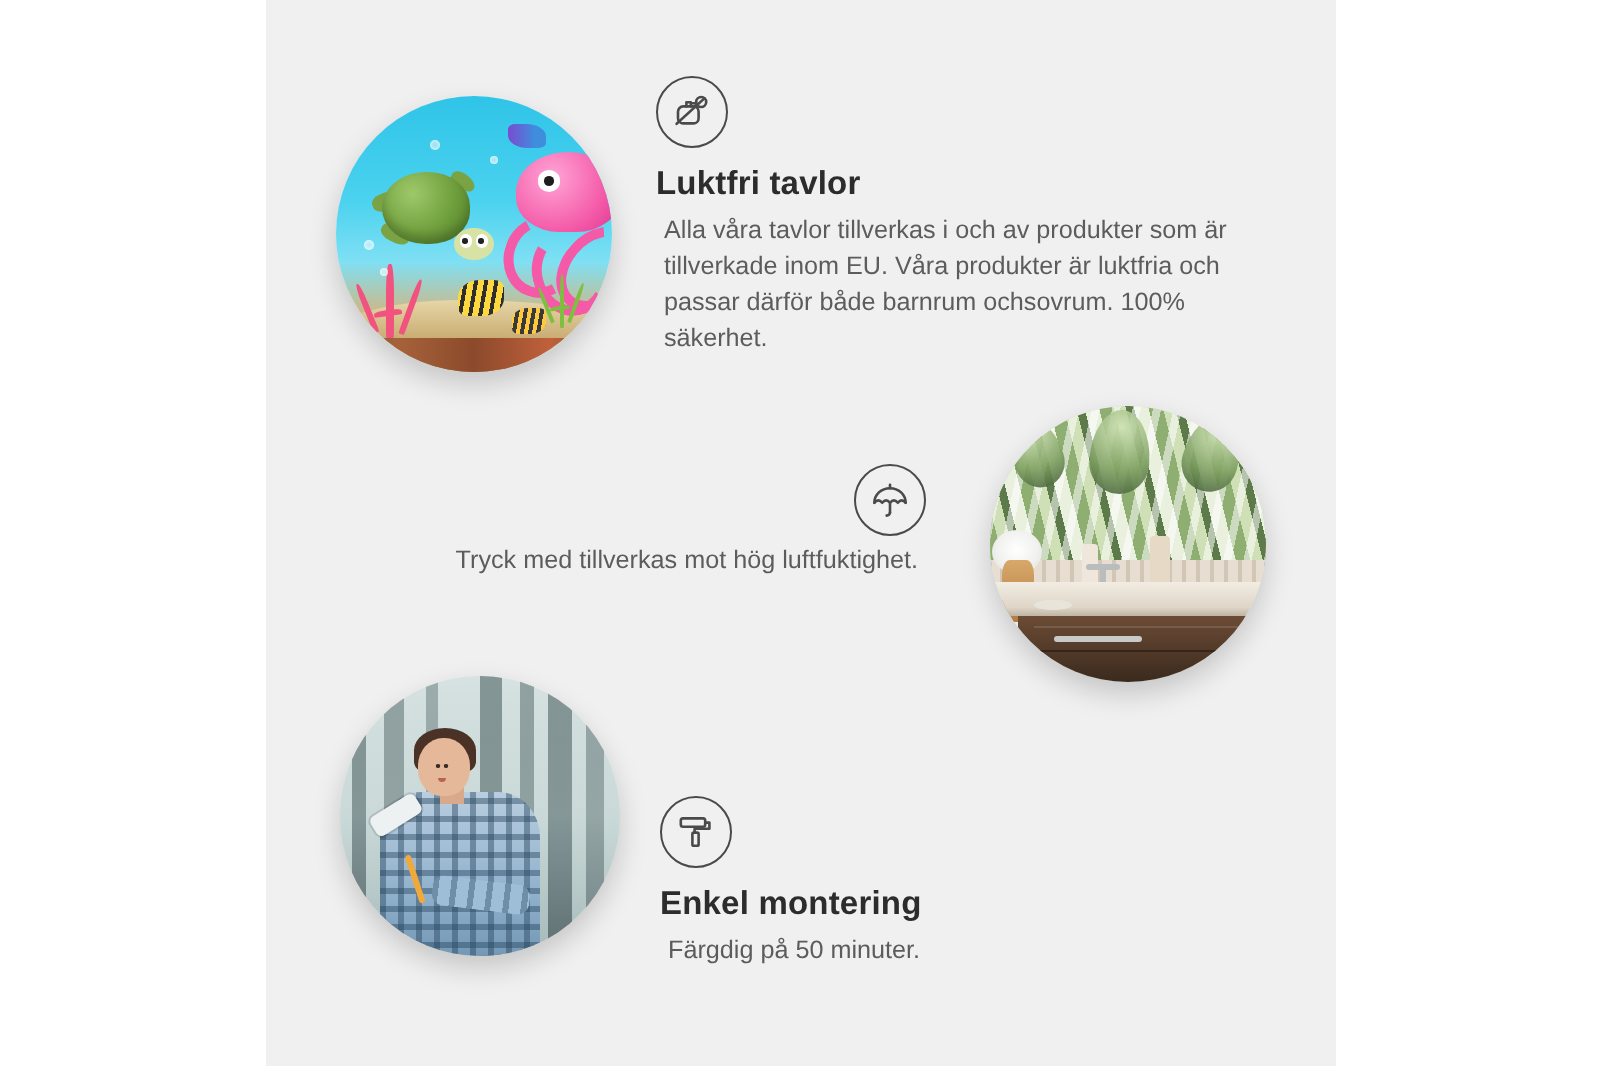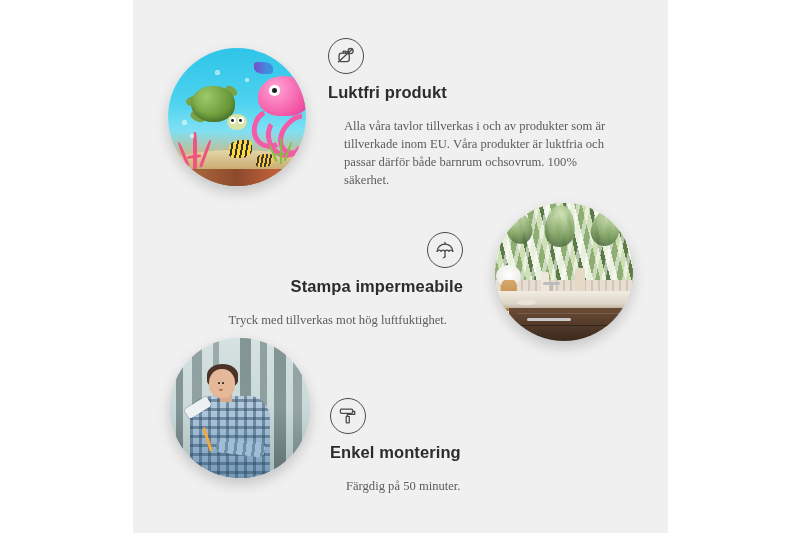--- a/index.html
+++ b/index.html
@@ -315,22 +315,21 @@
     font-weight: 700;
     color: #2c2c2c;
     letter-spacing: .1px;
     margin: 9px 0 5px 0;
     line-height: 1.15;
   }
   .feat-desc {
     font-size: 12.6px;
     color: #5c5c5c;
     line-height: 1.42;
-    margin: 16px;
-    font-family: Liberation Serif, serif;
+    margin: 4px;
   }
 
   #feature-odor { left: 195px; top: 38px; width: 300px; }
   #feature-water { left: 55px; top: 232px; width: 275px; text-align: right; }
   #feature-water .icon-circle { margin-left: auto; }
   #feature-mount { left: 197px; top: 398px; width: 260px; }
 </style>
 </head>
 <body>
 
@@ -431,35 +430,34 @@
       <div class="icon-circle">
         <svg width="24" height="24" viewBox="0 0 24 24" fill="none" stroke="#4a4a4a" stroke-width="1.3" stroke-linecap="round" stroke-linejoin="round">
           <path d="M7.6 9.2h5.1c1.5 0 2.6 1.2 2.6 2.7v3.2c0 1.4-1.1 2.6-2.6 2.6H7.6c-1.4 0-2.6-1.2-2.6-2.6v-3.2c0-1.5 1.2-2.7 2.6-2.7z"></path>
           <path d="M9.2 9.2V7.1h2.2v2.1"></path>
           <path d="M11.8 7.6h2.3"></path>
           <circle cx="16.6" cy="7" r="2.5"></circle>
           <path d="M14.4 8.3l-1.4 1.1"></path>
           <line x1="4.3" y1="17.9" x2="18.2" y2="5.2"></line>
         </svg>
       </div>
-      <div class="feat-title">Luktfri produkt</div>
+      <div class="feat-title">Luktfri tavlor</div>
       <p class="feat-desc">Alla våra tavlor tillverkas i och av produkter som är tillverkade inom EU. Våra produkter är luktfria och passar därför både barnrum ochsovrum. 100% säkerhet.</p>
     </div>
 
     <div class="feature" id="feature-water">
       <div class="icon-circle">
         <svg width="24" height="24" viewBox="0 0 24 24" fill="none" stroke="#4a4a4a" stroke-width="1.3" stroke-linecap="round" stroke-linejoin="round">
           <path d="M4.2 13.4c0-4.1 3.4-7.3 7.8-7.3s7.8 3.2 7.8 7.3"></path>
           <path d="M4.2 13.4c1.3-1.6 2.6-1.6 3.9 0 1.3-1.6 2.6-1.6 3.9 0 1.3-1.6 2.6-1.6 3.9 0 1.3-1.6 2.6-1.6 3.9 0"></path>
           <line x1="12" y1="13.4" x2="12" y2="18.3"></line>
           <path d="M12 18.3c0 .9-.8 1.5-1.7 1.5"></path>
           <line x1="12" y1="6.1" x2="12" y2="4.4"></line>
         </svg>
       </div>
-      <div class="feat-title">Stampa impermeabile</div>
       <p class="feat-desc">Tryck med tillverkas mot hög luftfuktighet.</p>
     </div>
 
     <div class="feature" id="feature-mount">
       <div class="icon-circle">
         <svg width="24" height="24" viewBox="0 0 24 24" fill="none" stroke="#4a4a4a" stroke-width="1.3" stroke-linecap="round" stroke-linejoin="round">
           <rect x="4.4" y="5.2" width="12.2" height="4.2" rx="1.1"></rect>
           <path d="M16.6 7.3h2.1v3.1h-7.4v1.9"></path>
           <rect x="10.2" y="12.3" width="3.1" height="6.6" rx="0.7"></rect>
         </svg>

